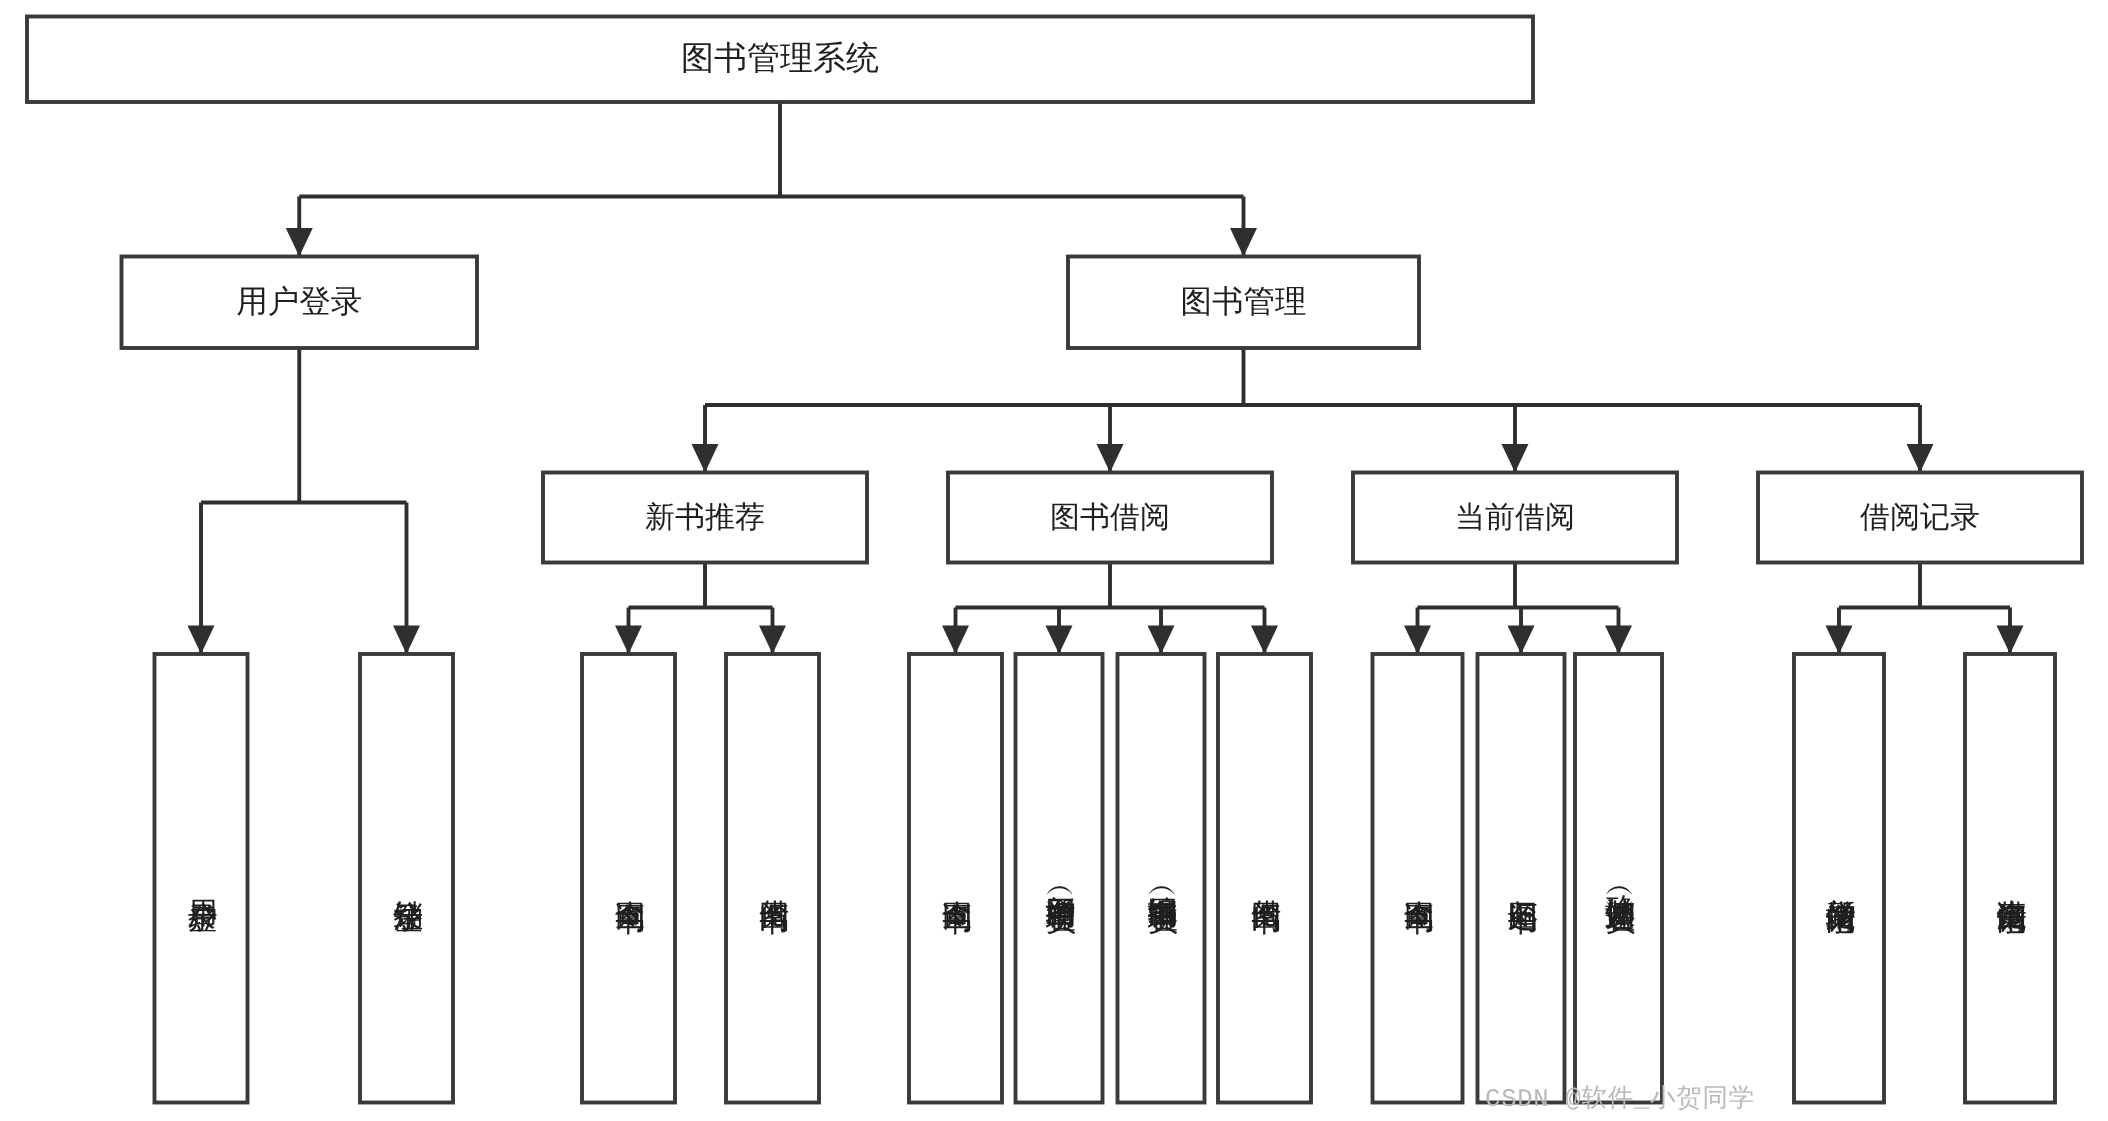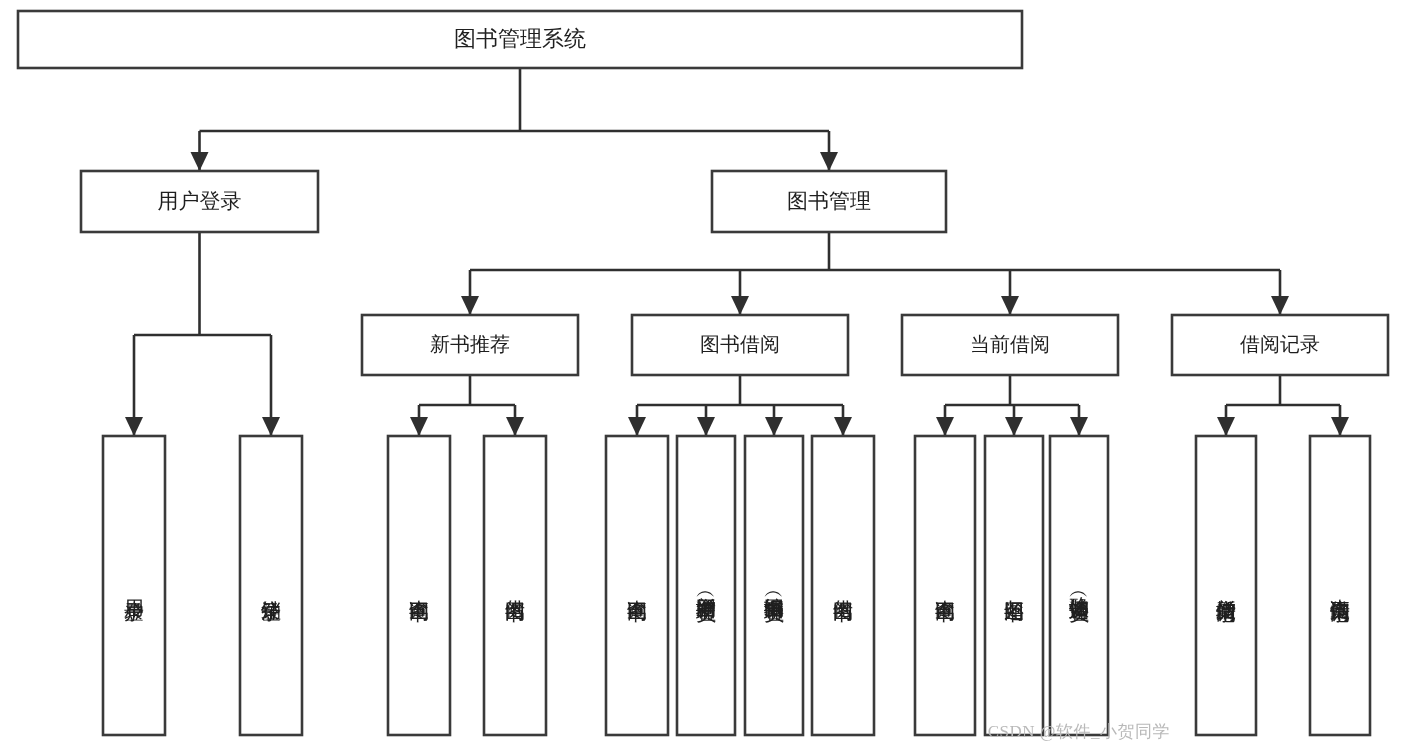--- a/index.html
+++ b/index.html
@@ -37,21 +37,21 @@
     color:#1f1f1f;
     writing-mode:vertical-rl;
     text-orientation:upright;
     letter-spacing:1px;
     white-space:nowrap;
   }
 
   .watermark{
     position:absolute;
     right:8px;bottom:4px;
-    font-family:Liberation Serif, serif;
+    font-family:Liberation Mono, monospace;
     font-size:17px;
     color:#b9b9b9;
     letter-spacing:0.5px;
     user-select:none;
     white-space:nowrap;
   }
 </style>
 </head>
 <body>
 

